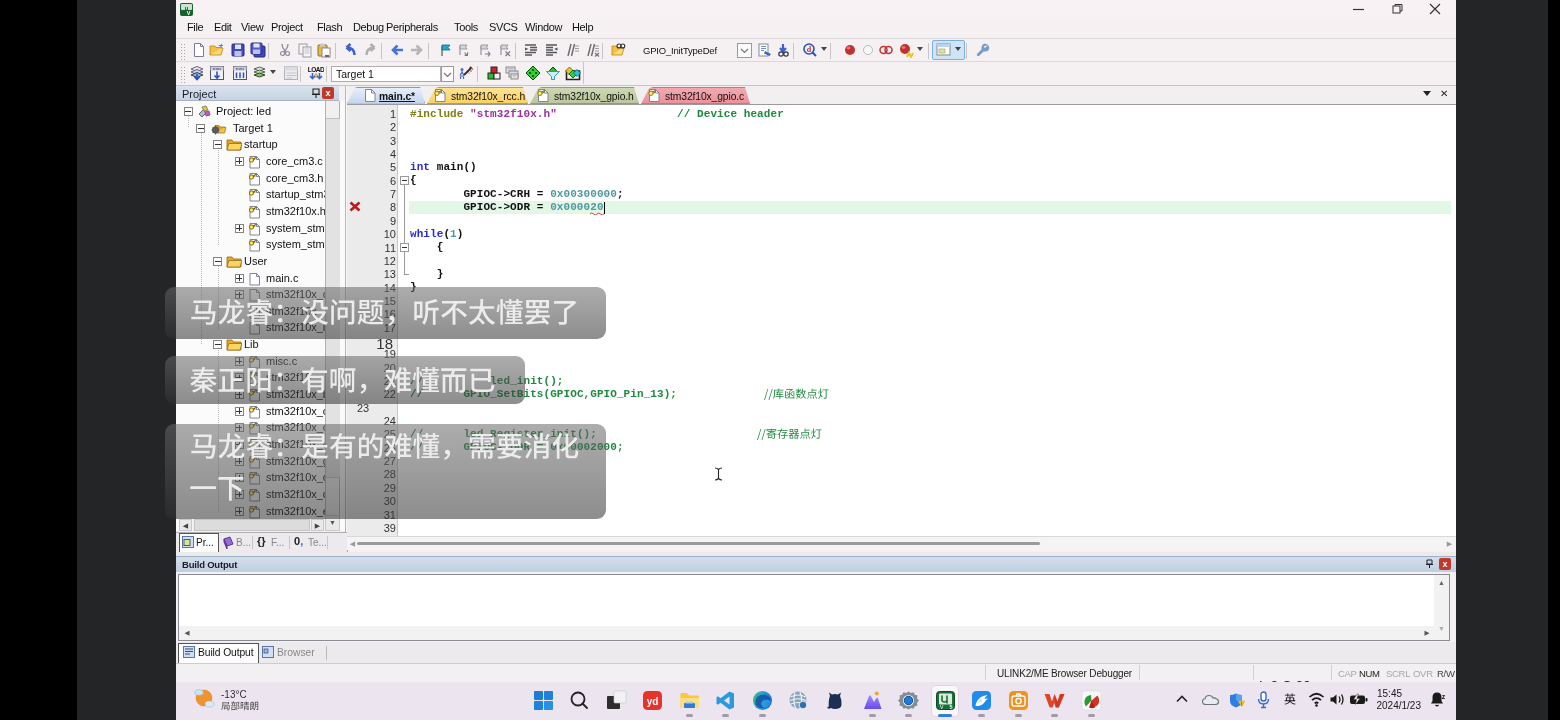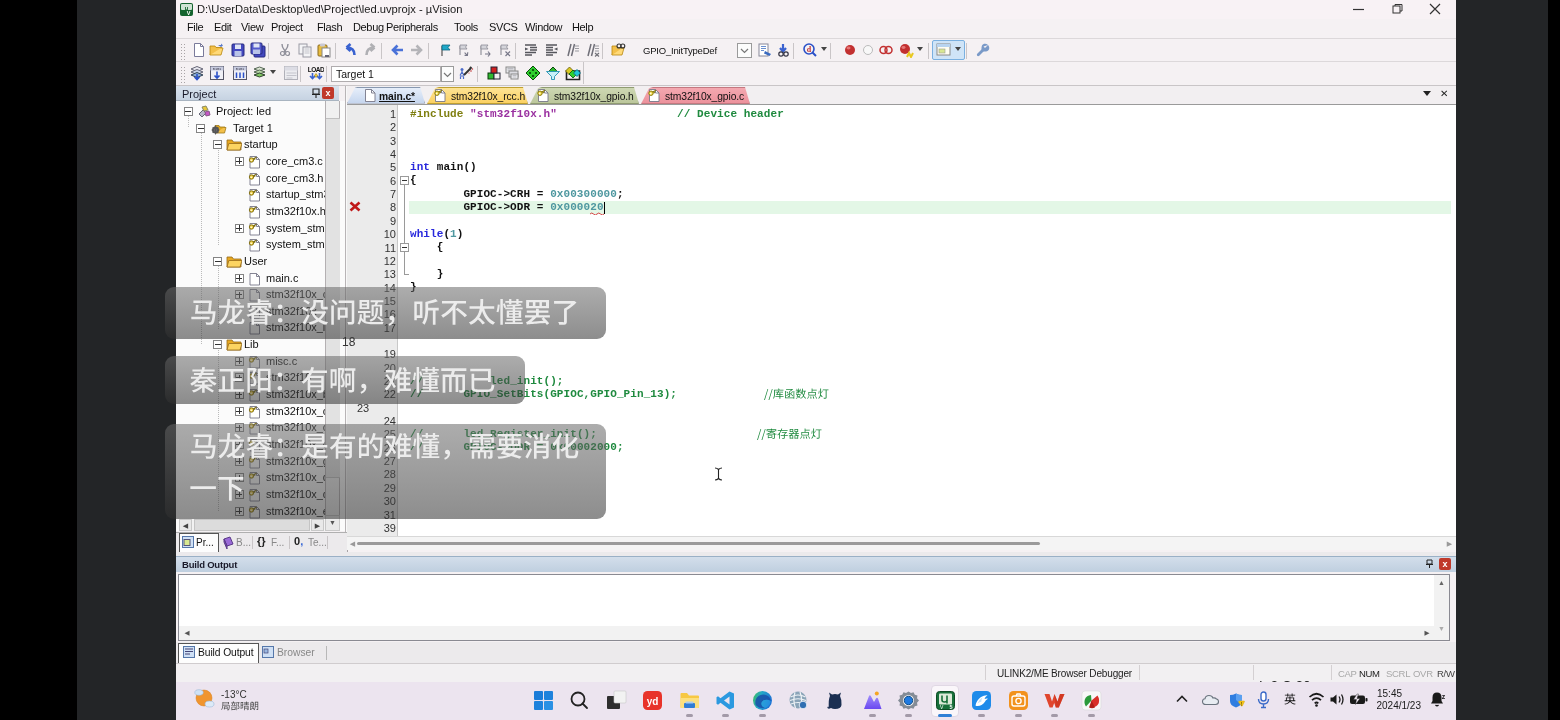--- a/index.html
+++ b/index.html
@@ -4,21 +4,20 @@
     <div style="position:absolute;left:77px;top:0;width:99px;height:720px;background:#232527"></div>
     <div style="position:absolute;left:1456px;top:0;width:92px;height:720px;background:#232527"></div>
     <div style="position:absolute;left:176px;top:0;width:1280px;height:682px;background:#f5f1f3"></div>
     <div style="position:absolute;left:176px;top:0;width:1280px;height:19px;background:#f8f2f5"></div>
     <svg style="position:absolute;left:180px;top:3px" width="13" height="13" viewBox="0 0 13 13">
       <rect x="0" y="0" width="13" height="13" rx="2" fill="#14632e"></rect>
       <rect x="1" y="1" width="11" height="6" rx="1" fill="#cfe3d4"></rect>
       <text x="6.5" y="6.5" font-size="6" font-weight="bold" fill="#14632e" text-anchor="middle" font-family="Liberation Sans">µ</text>
       <text x="8.5" y="11.5" font-size="5.5" font-weight="bold" fill="#fff" text-anchor="middle" font-family="Liberation Sans">V</text>
     </svg>
-    <div style="position:absolute;left:197px;top:3px;width:500px;height:14px;font-size:11.2px;color:#1a1a1a;white-space:nowrap">D:\UserData\Desktop\led\Project\led.uvprojx - µVision</div>
     <svg style="position:absolute;left:1352px;top:0" width="104" height="19" viewBox="0 0 104 19">
       <line x1="1" y1="9.5" x2="12" y2="9.5" stroke="#333" stroke-width="1.2"></line>
       <rect x="41" y="6" width="7" height="7" fill="none" stroke="#333" stroke-width="1"></rect>
       <path d="M43 6 L43 4.5 L50 4.5 L50 11 L48 11" fill="none" stroke="#333" stroke-width="1"></path>
       <path d="M78 4 L88 14 M88 4 L78 14" stroke="#333" stroke-width="1.2"></path>
     </svg>
     <div style="position:absolute;left:187px;top:21px;height:15px;font-size:11px;letter-spacing:-0.35px;color:#111;white-space:nowrap">File</div>
     <div style="position:absolute;left:214px;top:21px;height:15px;font-size:11px;letter-spacing:-0.35px;color:#111;white-space:nowrap">Edit</div>
     <div style="position:absolute;left:241px;top:21px;height:15px;font-size:11px;letter-spacing:-0.35px;color:#111;white-space:nowrap">View</div>
     <div style="position:absolute;left:271px;top:21px;height:15px;font-size:11px;letter-spacing:-0.35px;color:#111;white-space:nowrap">Project</div>
@@ -586,21 +585,21 @@
     <div style="position:absolute;left:357px;top:201.45px;width:42px;height:12px;font-size:11px;color:#333;text-align:right;padding-right:3px;white-space:nowrap">8</div>
     <div style="position:absolute;left:357px;top:214.8px;width:42px;height:12px;font-size:11px;color:#333;text-align:right;padding-right:3px;white-space:nowrap">9</div>
     <div style="position:absolute;left:357px;top:228.14999999999998px;width:42px;height:12px;font-size:11px;color:#333;text-align:right;padding-right:3px;white-space:nowrap">10</div>
     <div style="position:absolute;left:357px;top:241.5px;width:42px;height:12px;font-size:11px;color:#333;text-align:right;padding-right:3px;white-space:nowrap">11</div>
     <div style="position:absolute;left:357px;top:254.85px;width:42px;height:12px;font-size:11px;color:#333;text-align:right;padding-right:3px;white-space:nowrap">12</div>
     <div style="position:absolute;left:357px;top:268.2px;width:42px;height:12px;font-size:11px;color:#333;text-align:right;padding-right:3px;white-space:nowrap">13</div>
     <div style="position:absolute;left:357px;top:281.54999999999995px;width:42px;height:12px;font-size:11px;color:#333;text-align:right;padding-right:3px;white-space:nowrap">14</div>
     <div style="position:absolute;left:357px;top:294.9px;width:42px;height:12px;font-size:11px;color:#333;text-align:right;padding-right:3px;white-space:nowrap">15</div>
     <div style="position:absolute;left:357px;top:308.25px;width:42px;height:12px;font-size:11px;color:#333;text-align:right;padding-right:3px;white-space:nowrap">16</div>
     <div style="position:absolute;left:357px;top:321.6px;width:42px;height:12px;font-size:11px;color:#333;text-align:right;padding-right:3px;white-space:nowrap">17</div>
-    <div style="position:absolute;left:342px;top:334.95px;width:42px;height:12px;font-size:12px;color:#333;padding-right:3px;white-space:nowrap">18</div>
+    <div style="position:absolute;left:354px;top:334.95px;width:42px;height:12px;font-size:15px;color:#333;text-align:right;padding-right:3px;white-space:nowrap">18</div>
     <div style="position:absolute;left:357px;top:348.29999999999995px;width:42px;height:12px;font-size:11px;color:#333;text-align:right;padding-right:3px;white-space:nowrap">19</div>
     <div style="position:absolute;left:357px;top:361.65px;width:42px;height:12px;font-size:11px;color:#333;text-align:right;padding-right:3px;white-space:nowrap">20</div>
     <div style="position:absolute;left:357px;top:375.0px;width:42px;height:12px;font-size:11px;color:#333;text-align:right;padding-right:3px;white-space:nowrap">21</div>
     <div style="position:absolute;left:357px;top:388.34999999999997px;width:42px;height:12px;font-size:11px;color:#333;text-align:right;padding-right:3px;white-space:nowrap">22</div>
     <div style="position:absolute;left:357px;top:401.7px;width:42px;height:12px;font-size:11px;color:#333;text-align:left;padding-right:3px;white-space:nowrap">23</div>
     <div style="position:absolute;left:357px;top:415.05px;width:42px;height:12px;font-size:11px;color:#333;text-align:right;padding-right:3px;white-space:nowrap">24</div>
     <div style="position:absolute;left:357px;top:428.4px;width:42px;height:12px;font-size:11px;color:#333;text-align:right;padding-right:3px;white-space:nowrap">25</div>
     <div style="position:absolute;left:357px;top:441.75px;width:42px;height:12px;font-size:11px;color:#333;text-align:right;padding-right:3px;white-space:nowrap">26</div>
     <div style="position:absolute;left:357px;top:455.09999999999997px;width:42px;height:12px;font-size:11px;color:#333;text-align:right;padding-right:3px;white-space:nowrap">27</div>
     <div style="position:absolute;left:357px;top:468.45px;width:42px;height:12px;font-size:11px;color:#333;text-align:right;padding-right:3px;white-space:nowrap">28</div>

